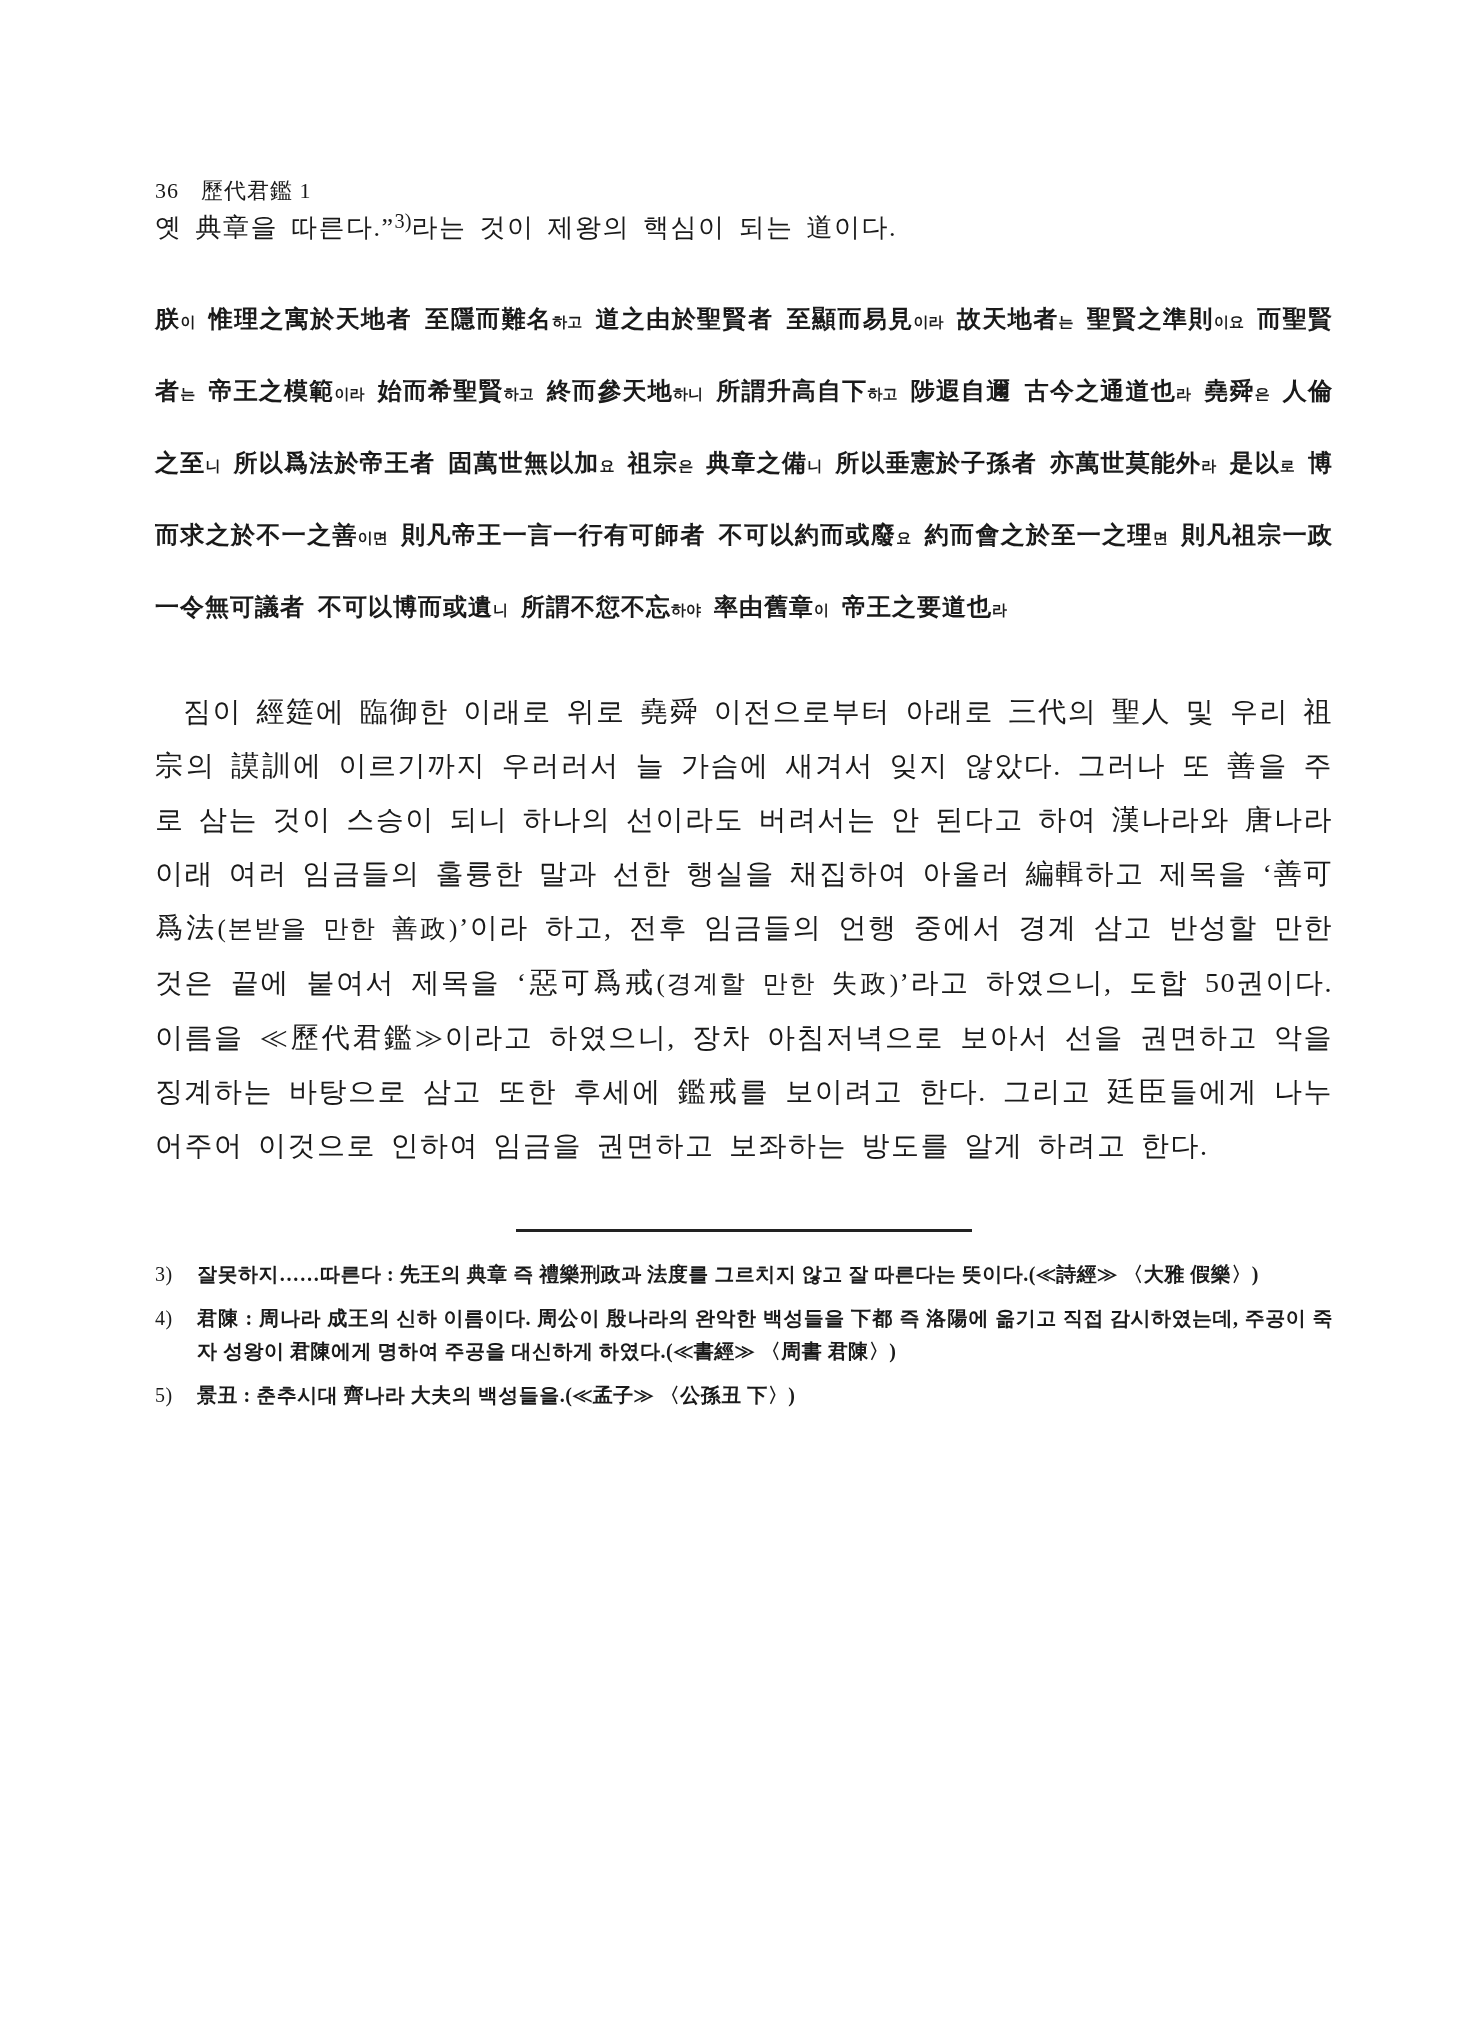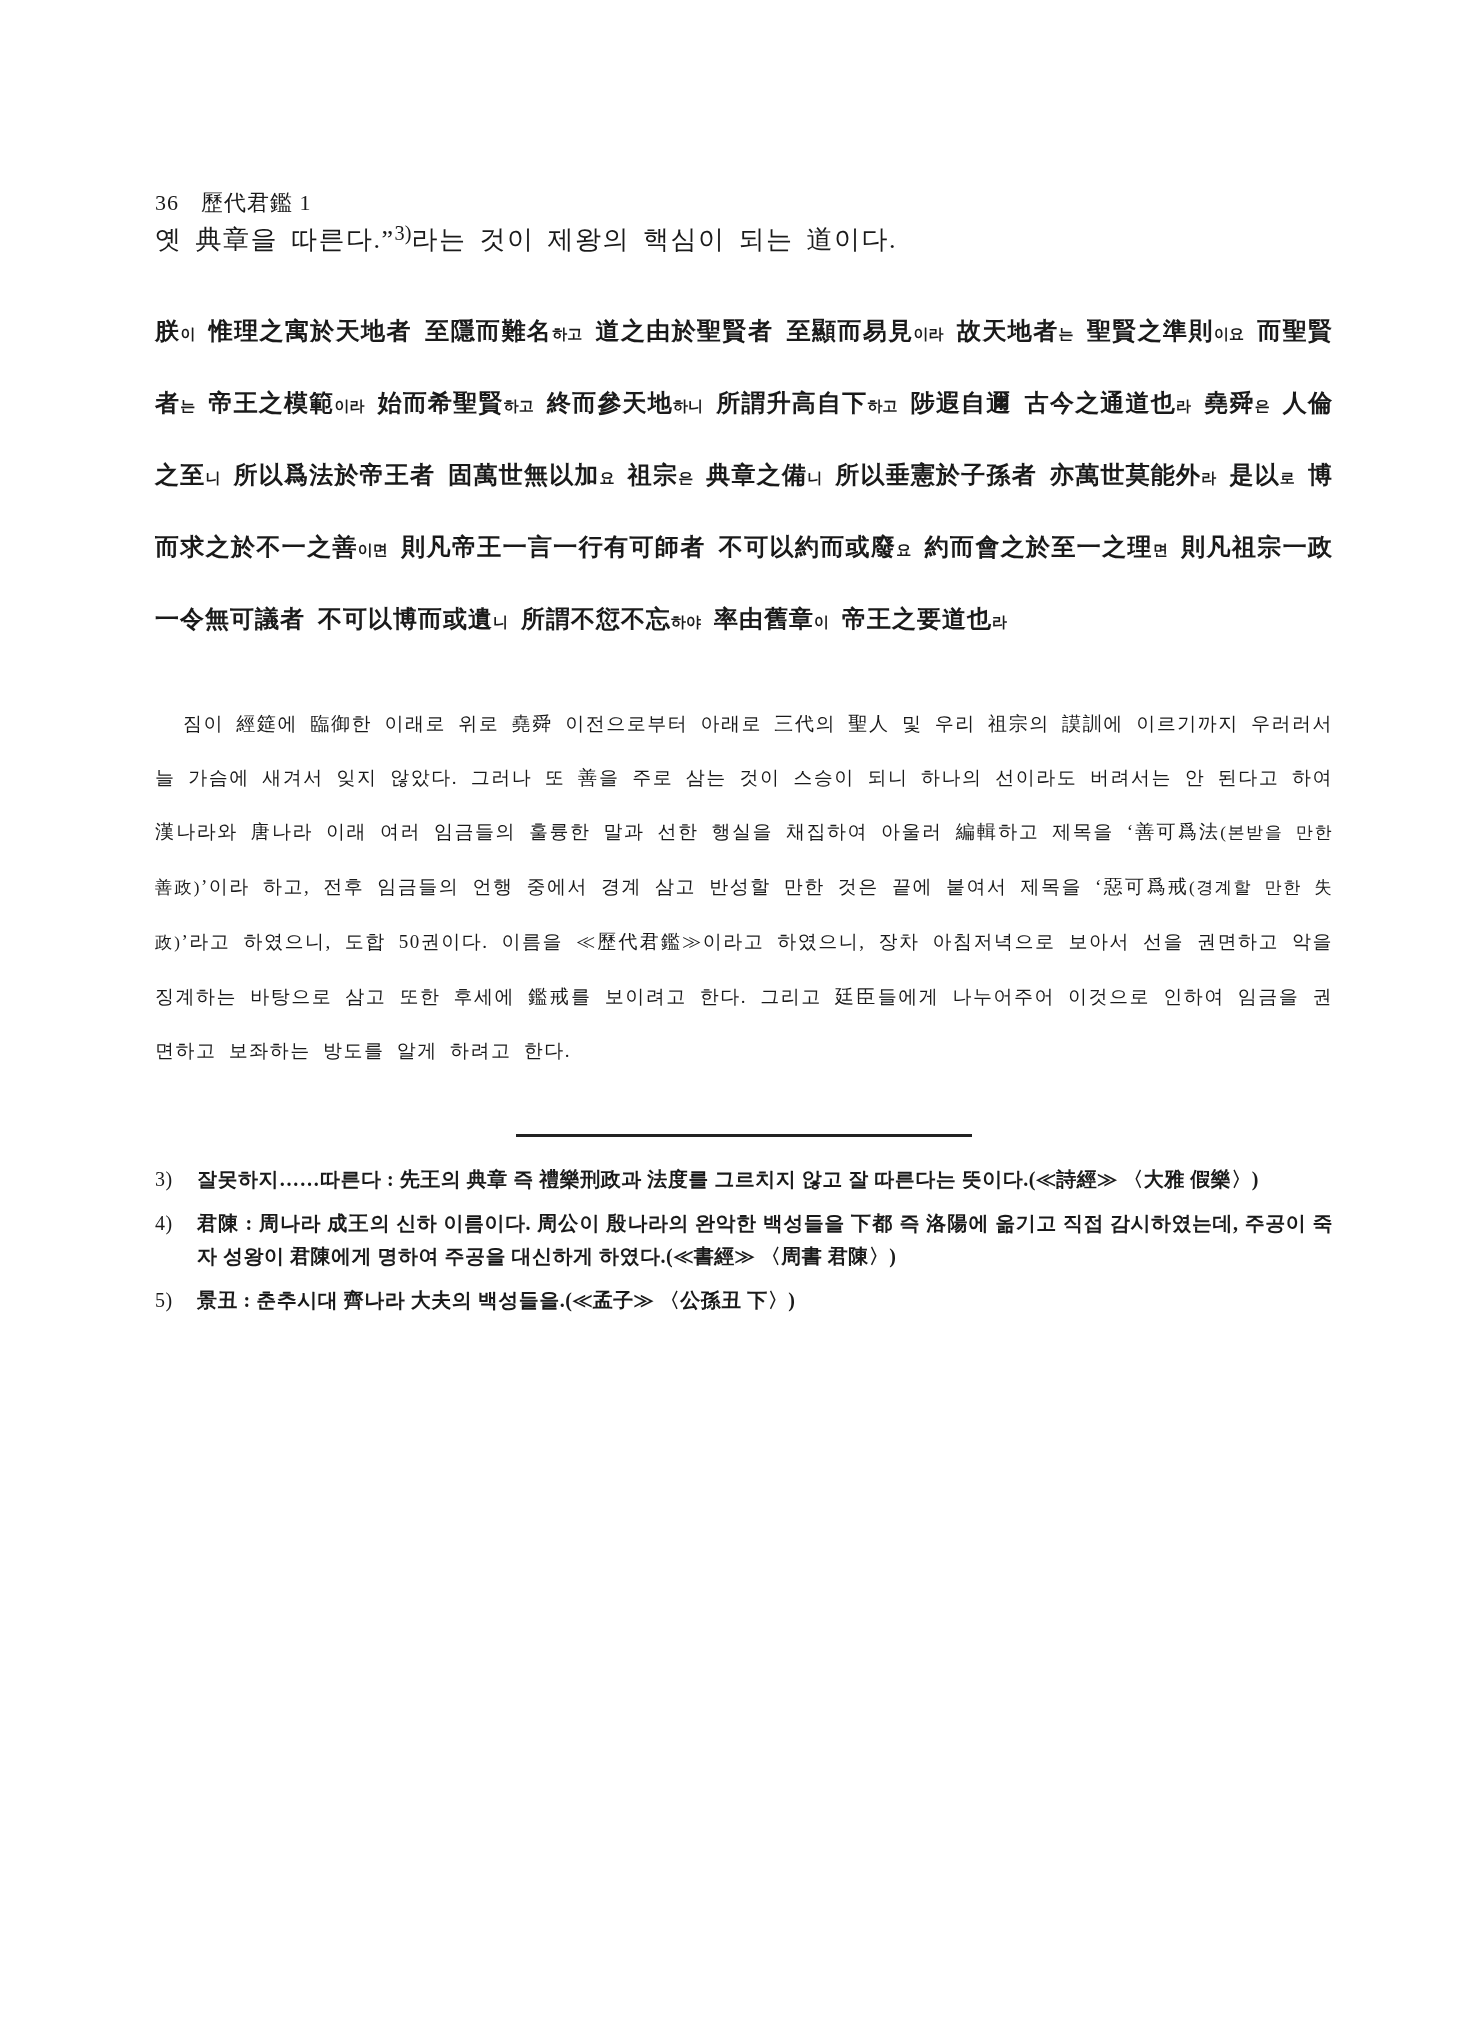--- a/index.html
+++ b/index.html
@@ -12,21 +12,21 @@
     width: 1480px;
     height: 2024px;
     background: #ffffff;
     color: #1a1a1a;
     font-family: "Liberation Serif", "DejaVu Serif", serif;
     overflow: hidden;
   }
   .content {
     position: absolute;
     left: 155px;
-    top: 188px;
+    top: 176px;
     width: 1178px;
   }
   .running-head {
     font-size: 22px;
     letter-spacing: 1px;
     white-space: nowrap;
   }
   .running-head .page-no { margin-right: 22px; }
   .intro-para {
     font-size: 26px;
@@ -38,21 +38,21 @@
   .hanmun-block {
     margin-top: 34px;
     font-size: 24px;
     line-height: 69px;
     letter-spacing: 1px;
     word-spacing: 6px;
     text-align: justify;
     font-weight: bold;
   }
   .body-para {
-    font-size: 19px;
+    font-size: 28px;
     line-height: 54px;
     letter-spacing: 1.5px;
     word-spacing: 6px;
     text-align: justify;
     text-indent: 28px;
   }
   .body-para.first { margin-top: 40px; }
   .date-line {
     font-size: 26px;
     line-height: 54px;

